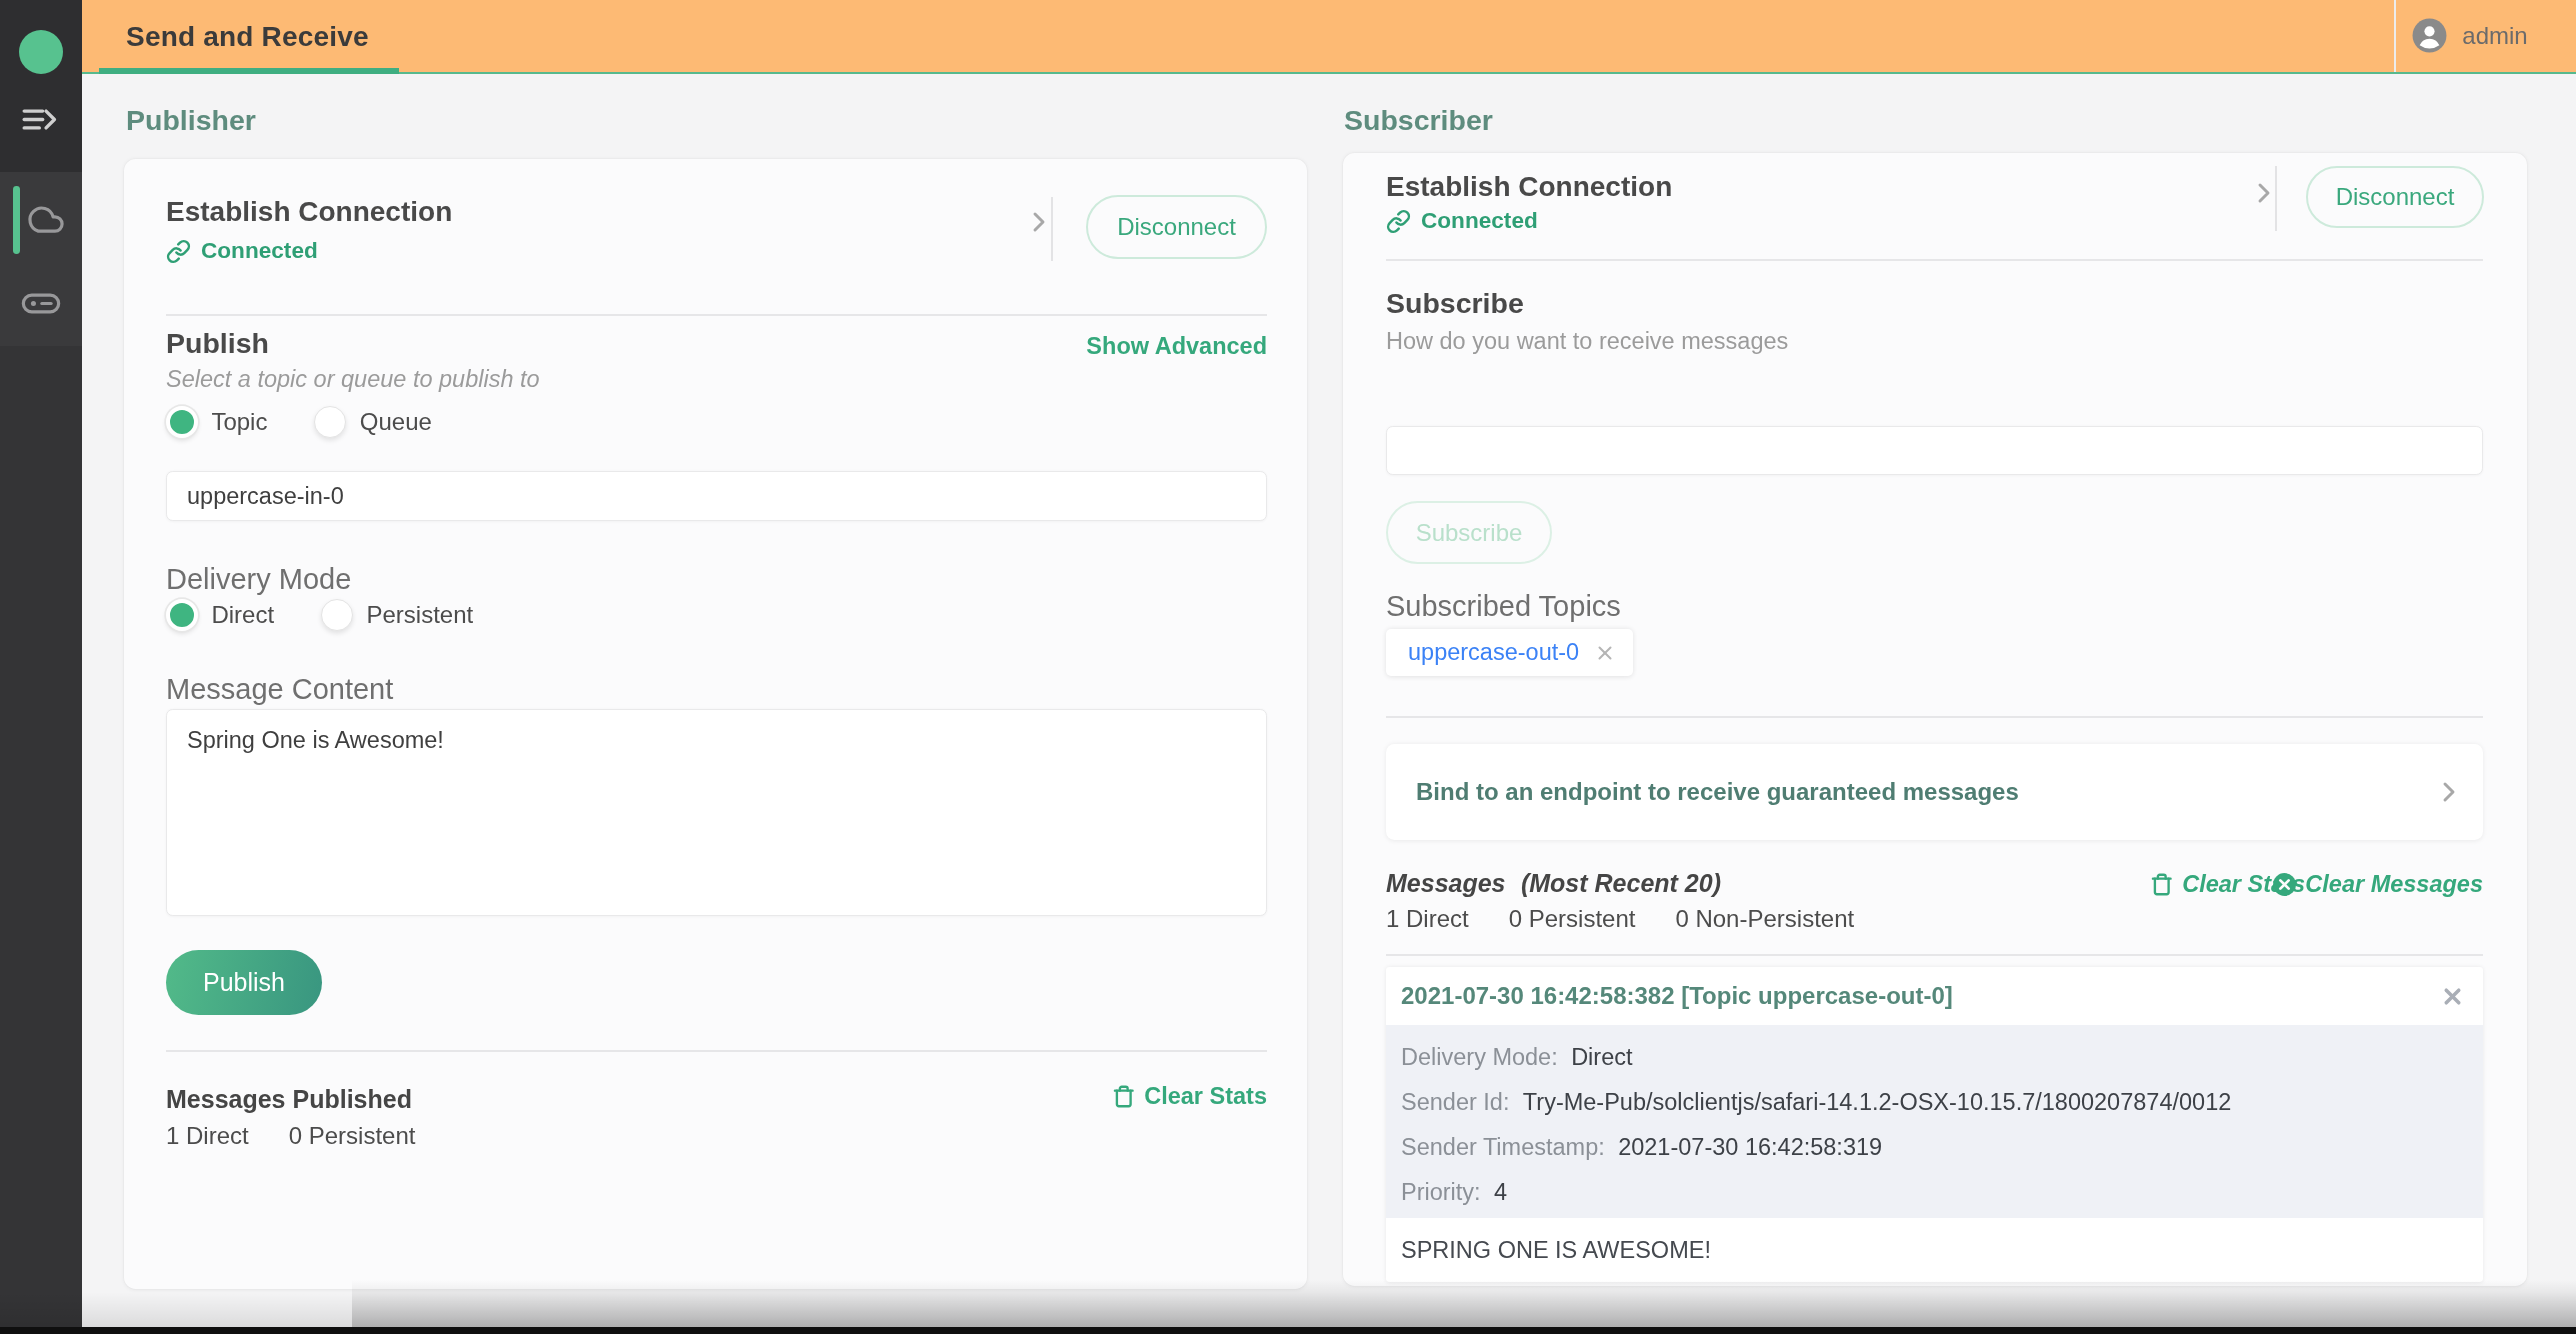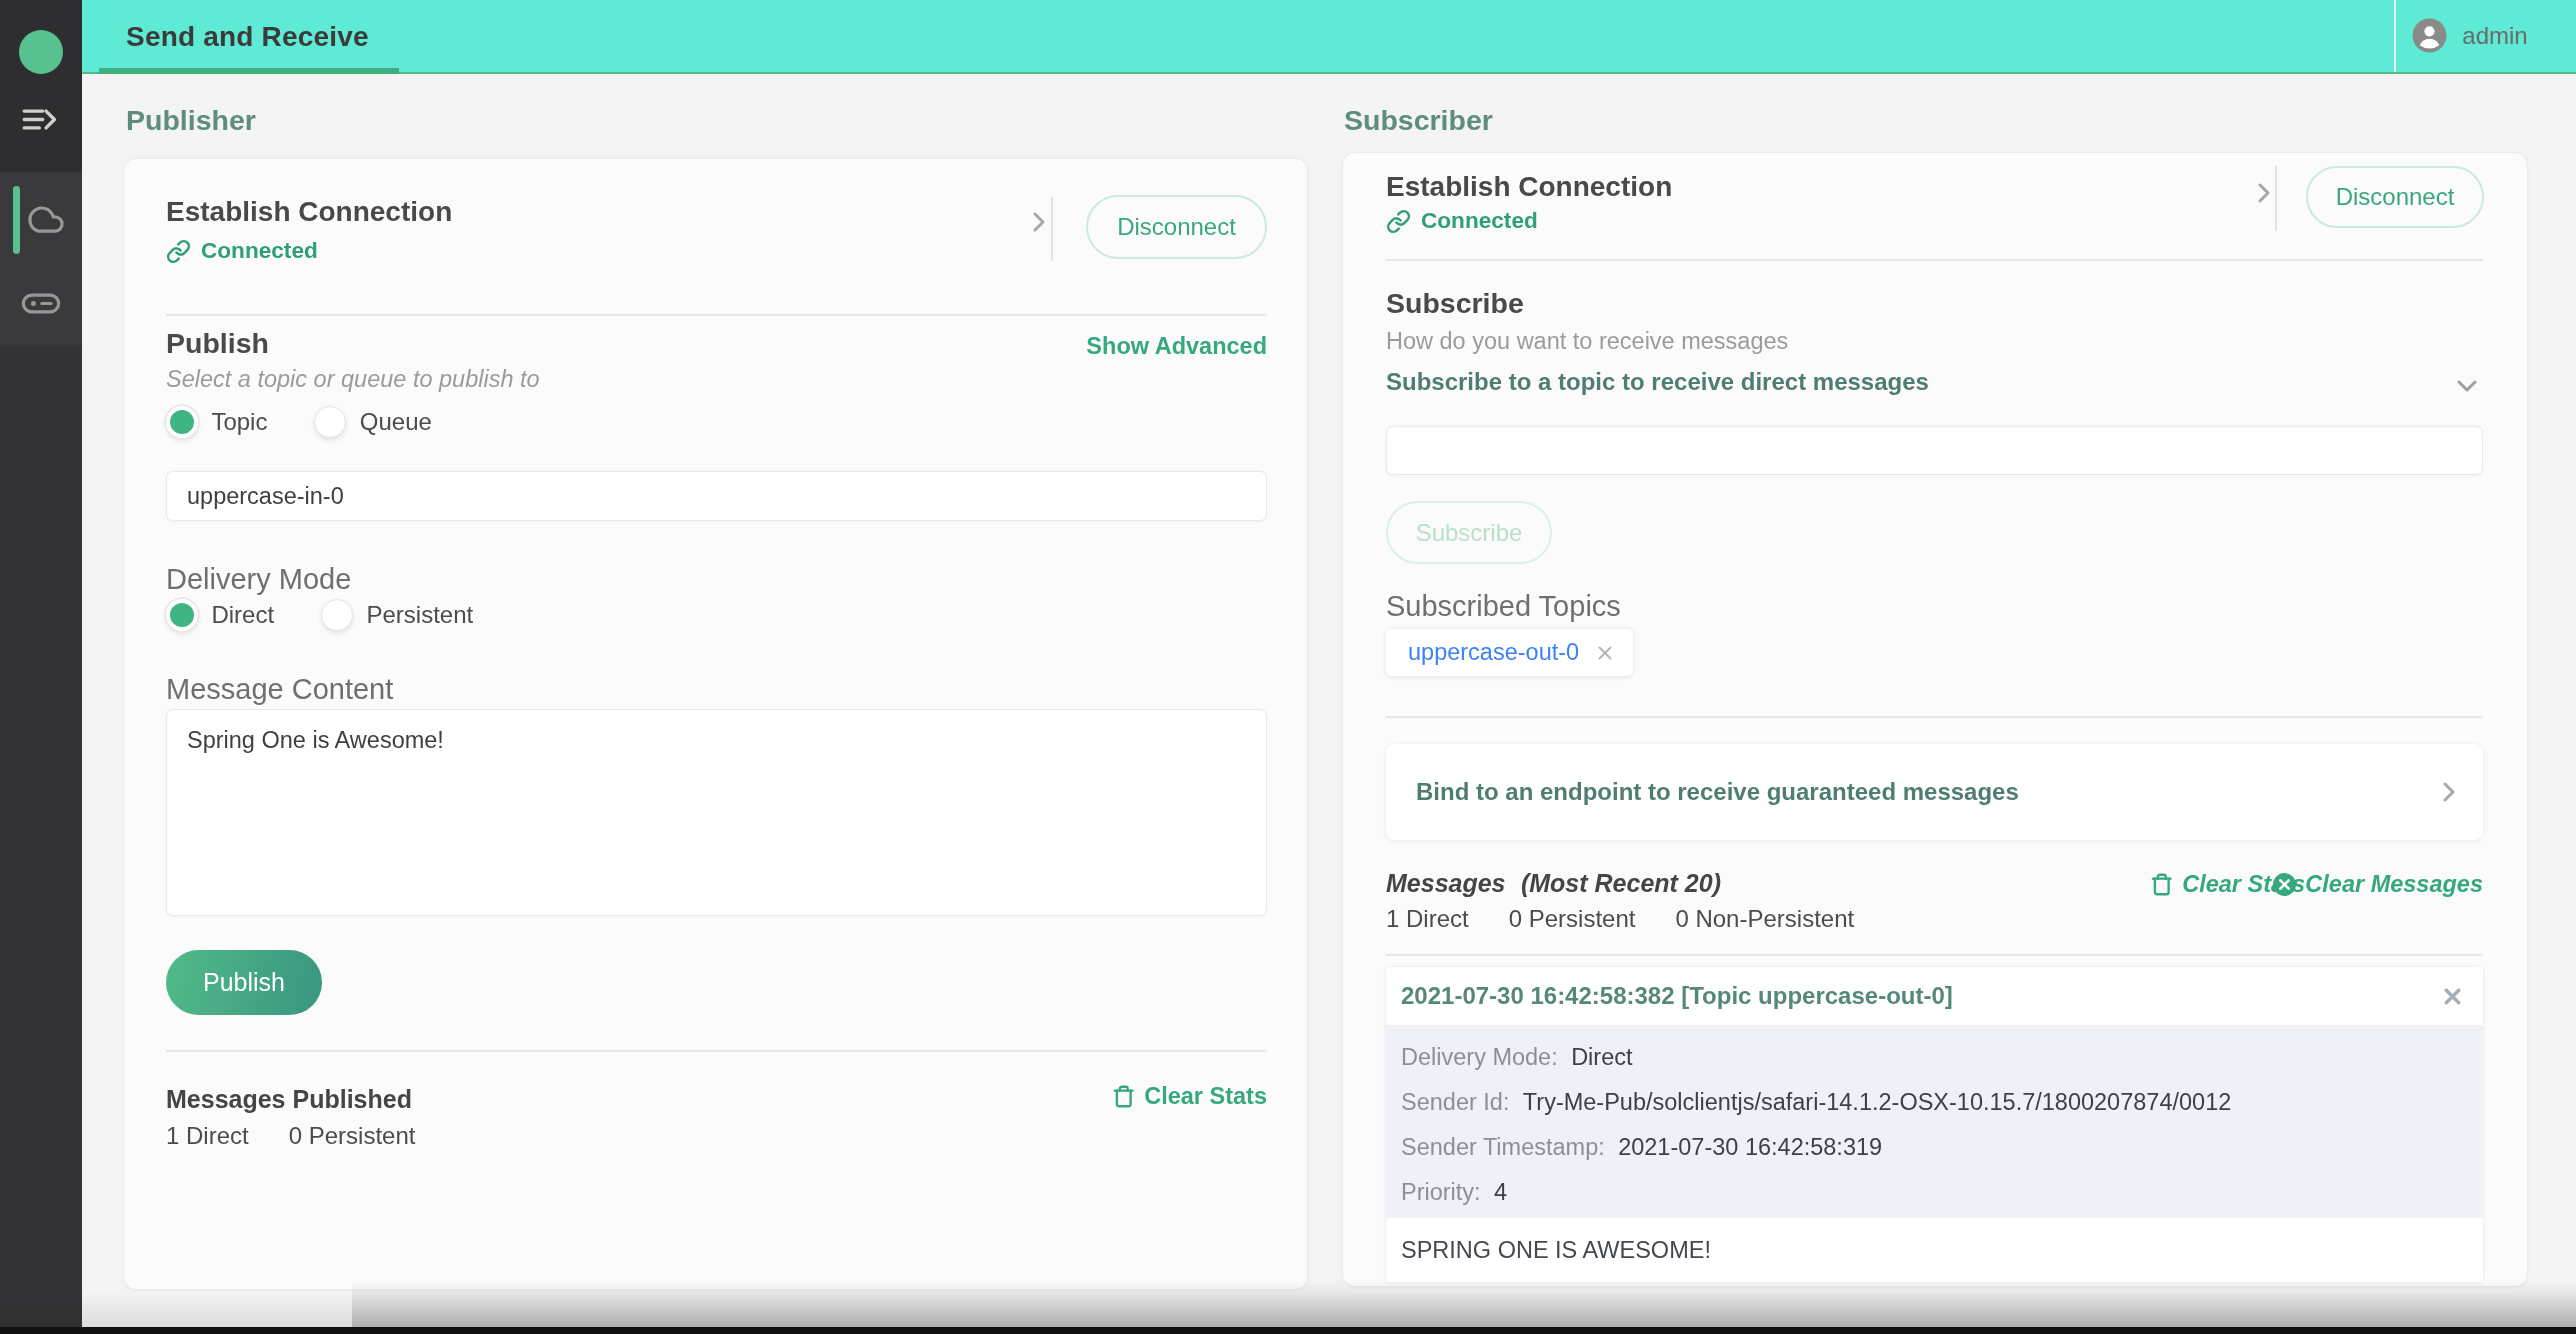--- a/index.html
+++ b/index.html
@@ -10,21 +10,21 @@
   
   #sidebar { left:0; top:0; width:82px; height:1335px; background:#343436; z-index:5; }
   #sidebar .seg-top { position:absolute; left:0; top:0; width:82px; height:172px; background:#2e2e30; }
   #sidebar .seg-mid { position:absolute; left:0; top:172px; width:82px; height:174px; background:#3a3a3c; }
   #logo-circle { position:absolute; left:19px; top:30px; width:44px; height:44px; border-radius:50%;
                  background:#57c28f; }
   .side-icon { position:absolute; left:19px; width:44px; height:37px; }
   #active-bar { position:absolute; left:12.6px; top:186px; width:7.5px; height:68px; background:#57c28f; border-radius:3.4px; }
 
   
-  #topbar { left:82px; top:0; width:2494px; height:74px; background:#5eead4; z-index:4; }
+  #topbar { left:82px; top:0; width:2494px; height:74px; background:#fdba74; z-index:4; }
   #topbar .greenline { position:absolute; left:0; bottom:0; width:100%; height:2.5px; background:#57b98d; }
   #tab-send { position:absolute; left:44px; top:0; height:74px; line-height:74px;
               font-size:28px; font-weight:bold; color:#3b3b3b; letter-spacing:0.2px; }
   #tab-underline { position:absolute; left:17px; bottom:0; width:300px; height:5.9px; background:#3fae81; z-index:2; }
   #user-divider { position:absolute; left:2312px; top:0; bottom:2.5px; width:1.7px; background:#ececec; }
   #user-menu { position:absolute; left:2329px; top:0; height:71px; display:flex; align-items:center; gap:14.3px; }
   #user-name { font-size:24px; color:#6b6b6b; }
 
   
   .panel-heading { font-size:28.5px; font-weight:bold; color:#5e8c7e; }
@@ -235,26 +235,20 @@
       </svg>
   </div>
   <div class="abs v-divider" style="left:932px; top:12.6px; height:65px;"></div>
   <button class="abs btn-outline" style="left:963px; top:12.6px; width:178px; height:62px;">Disconnect</button>
 
   <div class="abs h-divider" style="left:43px; right:44px; top:106px;"></div>
 
   <div class="abs section-title" style="left:43px; top:134px; font-size:28.5px;">Subscribe</div>
   <div class="abs muted" style="left:43px; top:175px;">How do you want to receive messages</div>
 
-  <div class="abs" style="left:43px; right:44px; top:215px; height:37px; cursor:pointer;">
-    <span class="teal-strong" style="font-size:24px;">Subscribe to a topic to receive direct messages</span>
-    <svg class="abs" style="right:0; top:1.7px;" width="32" height="32" viewBox="0 0 24 24" fill="none" stroke="#9aa0a0" stroke-width="2.2" stroke-linecap="round" stroke-linejoin="round">
-        <polyline points="6 9 12 15 18 9"></polyline>
-      </svg>
-  </div>
 
   <input class="abs text-input" style="left: 43px; top: 273px; width: 1097px; height: 49px;">
 
   <button class="abs btn-outline disabled" style="left:43px; top:348px; width:166px; height:63px;">Subscribe</button>
 
   <div class="abs sub-label" style="left:43px; top:437px;">Subscribed Topics</div>
   <div class="abs chip" style="left:43px; top:476px;">
     <span class="chip-text">uppercase-out-0</span>
     <svg width="22" height="22" viewBox="0 0 24 24" fill="none" stroke="#b5b5b5" stroke-width="2.2" stroke-linecap="round">
         <line x1="6" y1="6" x2="18" y2="18"></line>

